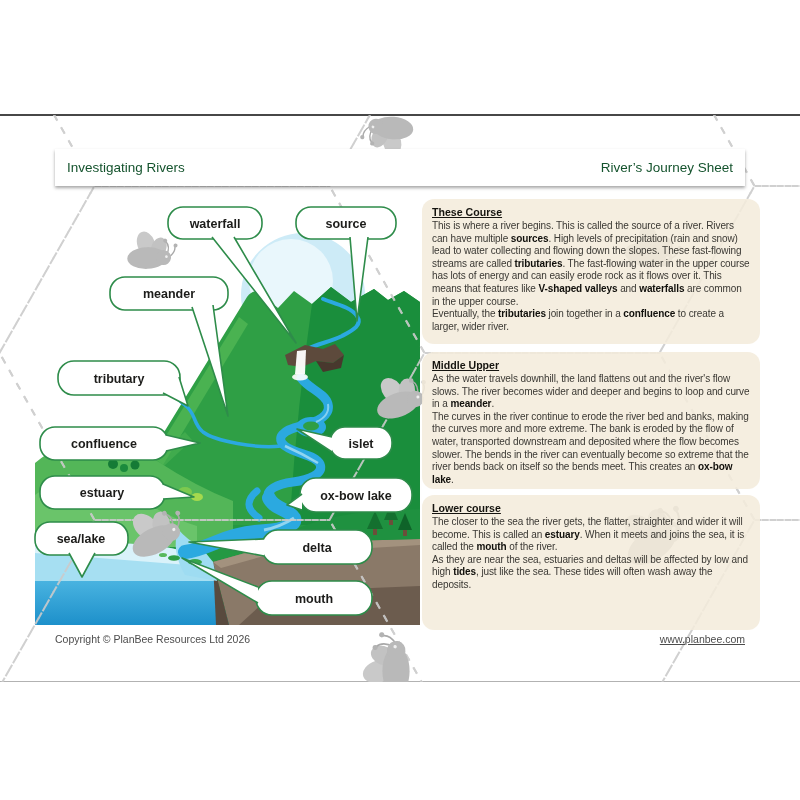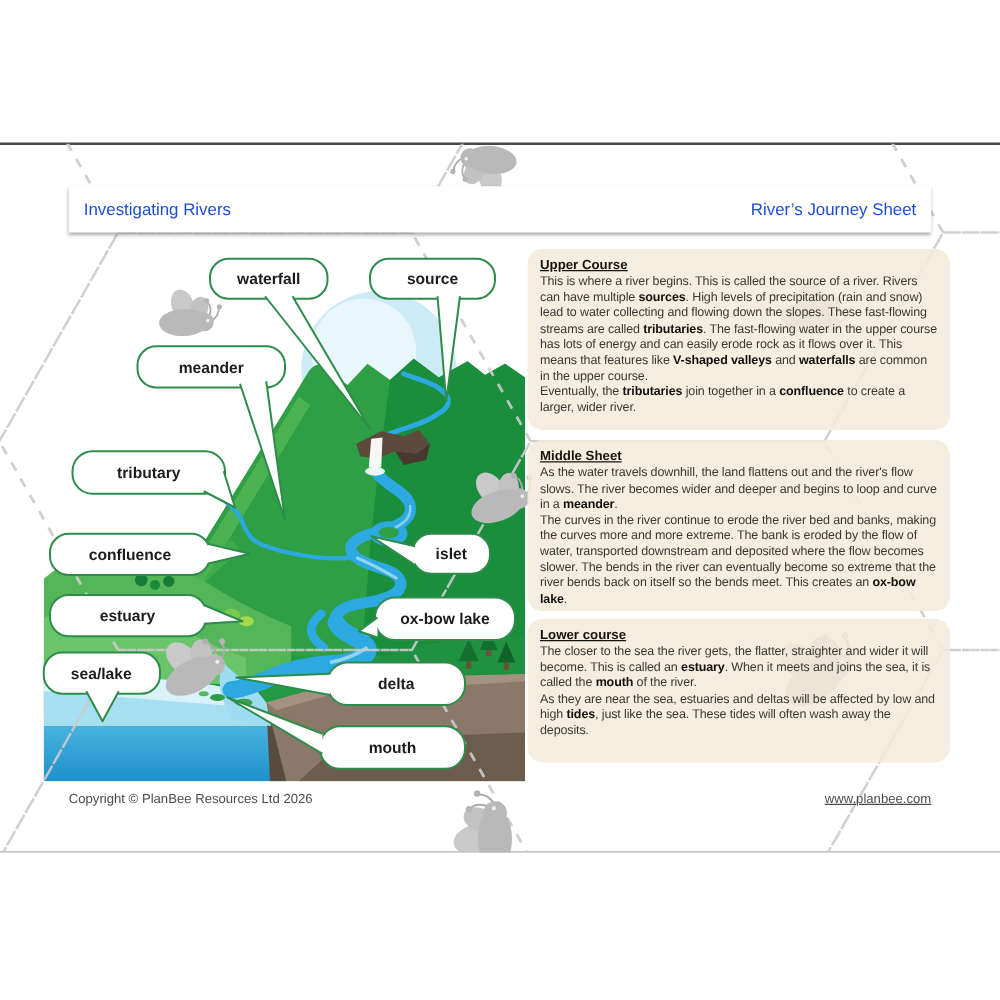--- a/index.html
+++ b/index.html
@@ -8,29 +8,29 @@
   .page-top-line{position:absolute;left:0;top:114px;width:800px;height:2px;background:#474747;z-index:2;}
   .page-bottom-line{position:absolute;left:0;top:681px;width:800px;height:1px;background:#b2b2b2;z-index:2;}
   .scene{position:absolute;left:35px;top:195px;z-index:1;}
   .decor{position:absolute;left:0;top:115px;z-index:3;pointer-events:none;}
   .callouts{position:absolute;left:0;top:0;z-index:4;pointer-events:none;}
   .callouts text{font-family:"Liberation Sans",sans-serif;font-size:12.5px;font-weight:bold;
                  fill:#1c1c1a;text-anchor:middle;}
   .header-bar{position:absolute;left:55px;top:149px;width:690px;height:37px;background:#ffffff;z-index:6;
               display:flex;justify-content:space-between;align-items:center;padding:0 12px;
               box-sizing:border-box;box-shadow:0 2px 3px rgba(60,60,60,.45);
-              font-size:13.5px;color:#1d4ed8;}
+              font-size:13.5px;color:#14532d;}
   .panel{position:absolute;left:422px;width:338px;background:rgba(243,236,219,.87);
          border-radius:12px;padding:7px 10px;box-sizing:border-box;z-index:5;overflow:hidden;}
   .panel h3{margin:0 0 2px 0;font-size:10.6px;color:#15140f;text-decoration:underline;}
   .panel p{margin:0;font-size:10px;line-height:12.6px;letter-spacing:-0.1px;color:#3a3833;}
   .panel b{color:#11100c;}
   .panel-upper{top:199px;height:145px;}
   .panel-middle{top:352px;height:137px;}
-  .panel-lower{top:495px;height:115px;}
+  .panel-lower{top:495px;height:135px;}
   .footer-left{position:absolute;left:55px;top:633px;z-index:5;font-size:10.5px;color:#4c4c4c;}
   .footer-right{position:absolute;right:55px;top:633px;z-index:5;font-size:10.5px;color:#4c4c4c;text-decoration:underline;}
 </style>
 </head>
 <body>
 
 <div class="stage">
 
   <div class="page-top-line"></div>
   <div class="page-bottom-line"></div>
@@ -194,28 +194,28 @@
       <text x="314" y="602.5">mouth</text>
     </g>
   </svg>
 
   <div class="header-bar">
     <span>Investigating Rivers</span>
     <span>River’s Journey Sheet</span>
   </div>
 
   <div class="panel panel-upper">
-    <h3>Upper Course</h3>
+    <h3>These Course</h3>
     <div>
         <p>This is where a river begins. This is called the source of a river. Rivers can have multiple <b>sources</b>. High levels of precipitation (rain and snow) lead to water collecting and flowing down the slopes. These fast-flowing streams are called <b>tributaries</b>. The fast-flowing water in the upper course has lots of energy and can easily erode rock as it flows over it. This means that features like <b>V-shaped valleys</b> and <b>waterfalls</b> are common in the upper course.</p>
         <p>Eventually, the <b>tributaries</b> join together in a <b>confluence</b> to create a larger, wider river.</p>
       </div>
   </div>
   <div class="panel panel-middle">
-    <h3>Middle Sheet</h3>
+    <h3>Middle Upper</h3>
     <div>
         <p>As the water travels downhill, the land flattens out and the river's flow slows. The river becomes wider and deeper and begins to loop and curve in a <b>meander</b>.</p>
         <p>The curves in the river continue to erode the river bed and banks, making the curves more and more extreme. The bank is eroded by the flow of water, transported downstream and deposited where the flow becomes slower. The bends in the river can eventually become so extreme that the river bends back on itself so the bends meet. This creates an <b>ox-bow lake</b>.</p>
       </div>
   </div>
   <div class="panel panel-lower">
     <h3>Lower course</h3>
     <div>
         <p>The closer to the sea the river gets, the flatter, straighter and wider it will become. This is called an <b>estuary</b>. When it meets and joins the sea, it is called the <b>mouth</b> of the river.</p>
         <p>As they are near the sea, estuaries and deltas will be affected by low and high <b>tides</b>, just like the sea. These tides will often wash away the deposits.</p>

